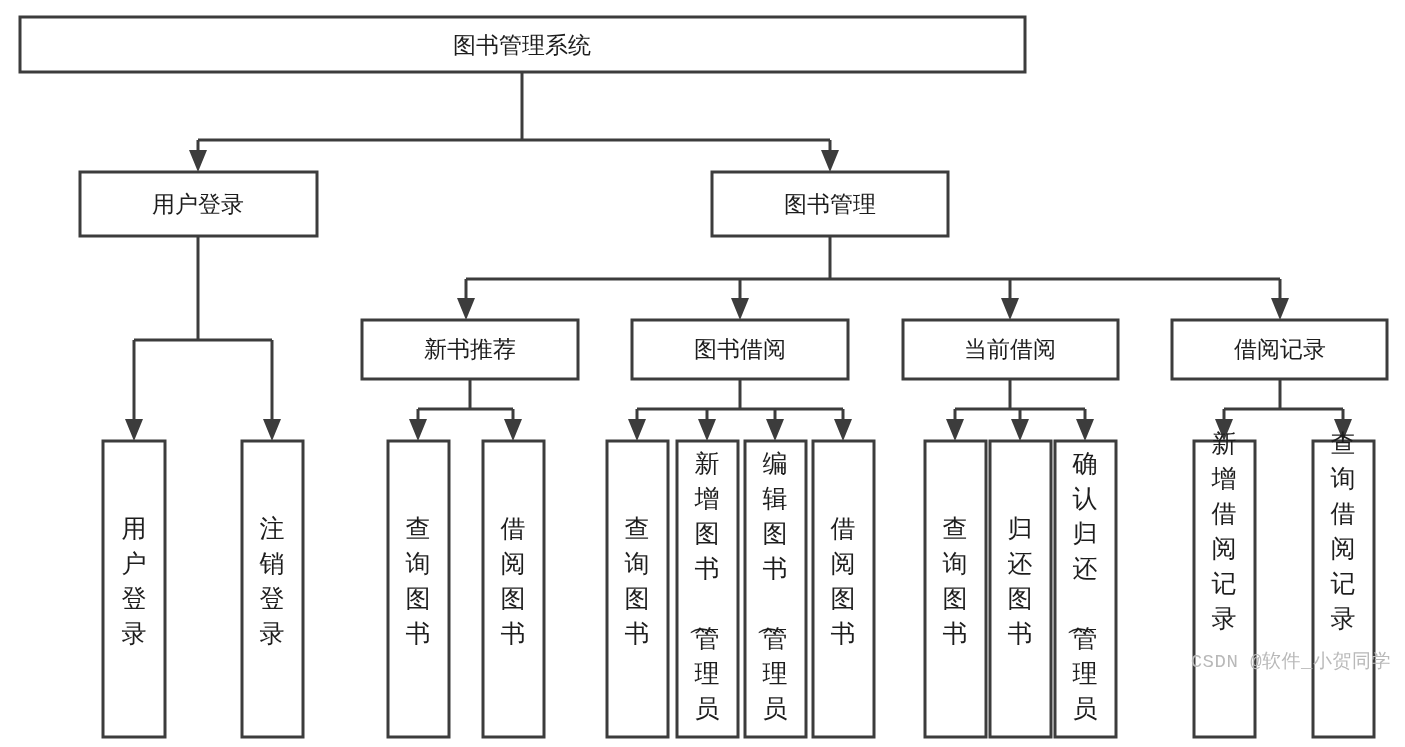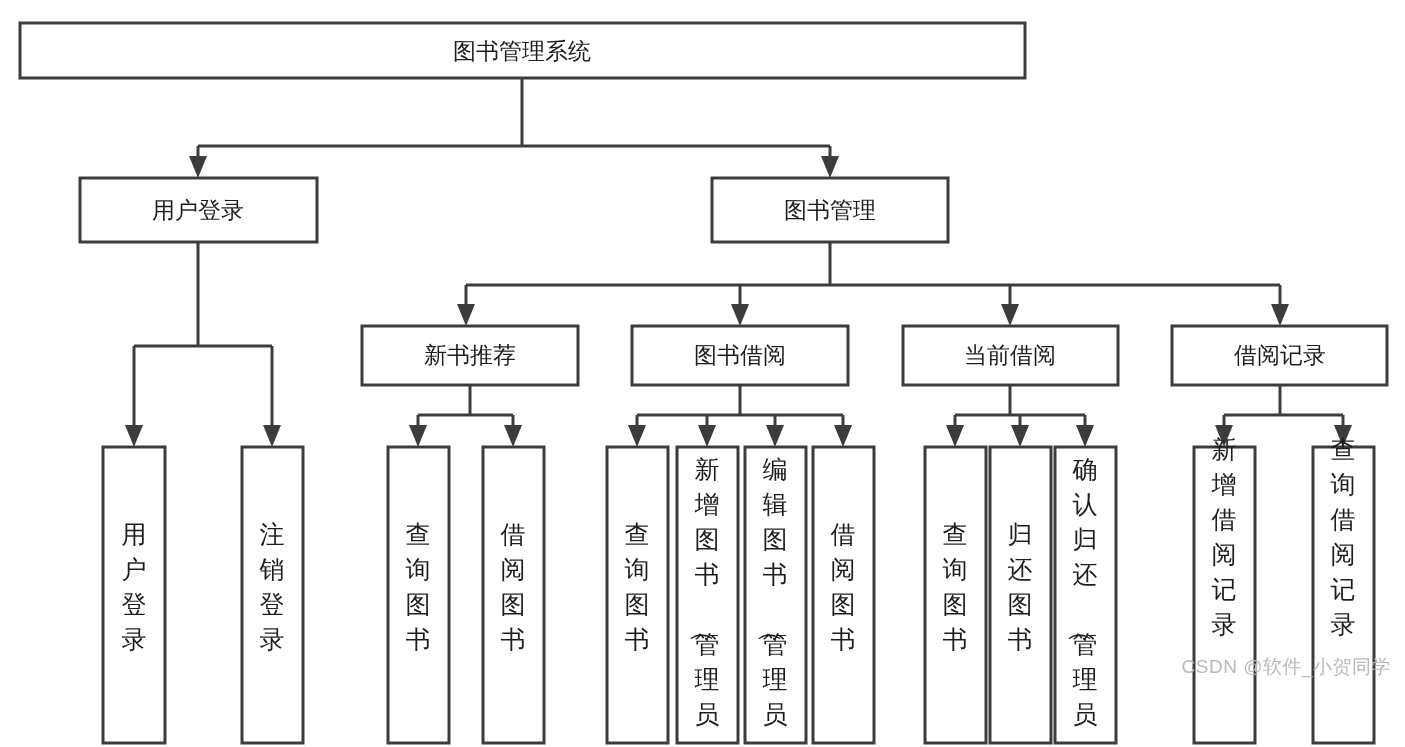--- a/index.html
+++ b/index.html
@@ -10,21 +10,21 @@
   body {
     width: 1405px;
     height: 747px;
     overflow: hidden;
     font-family: "DejaVu Sans", "Liberation Sans", sans-serif;
     position: relative;
   }
   #diagram-root {
     position: absolute;
     left: 0;
-    top: 10px;
+    top: 4px;
     width: 1405px;
     height: 676px;
   }
   svg.flow {
     display: block;
     width: 1405px;
     height: 747px;
   }
   .node-rect {
     fill: #ffffff;
@@ -52,21 +52,21 @@
     stroke-linejoin: miter;
   }
   .arrow-head {
     fill: #3c3c3c;
     stroke: none;
   }
   .watermark {
     position: absolute;
     right: 14px;
     bottom: 6px;
-    font-family: Liberation Sans, sans-serif;
+    font-family: Liberation Mono, monospace;
     font-size: 19px;
     color: #b9b9b9;
     white-space: nowrap;
     letter-spacing: 0.5px;
   }
 </style>
 </head>
 <body>
 
 <div id="diagram-root">

